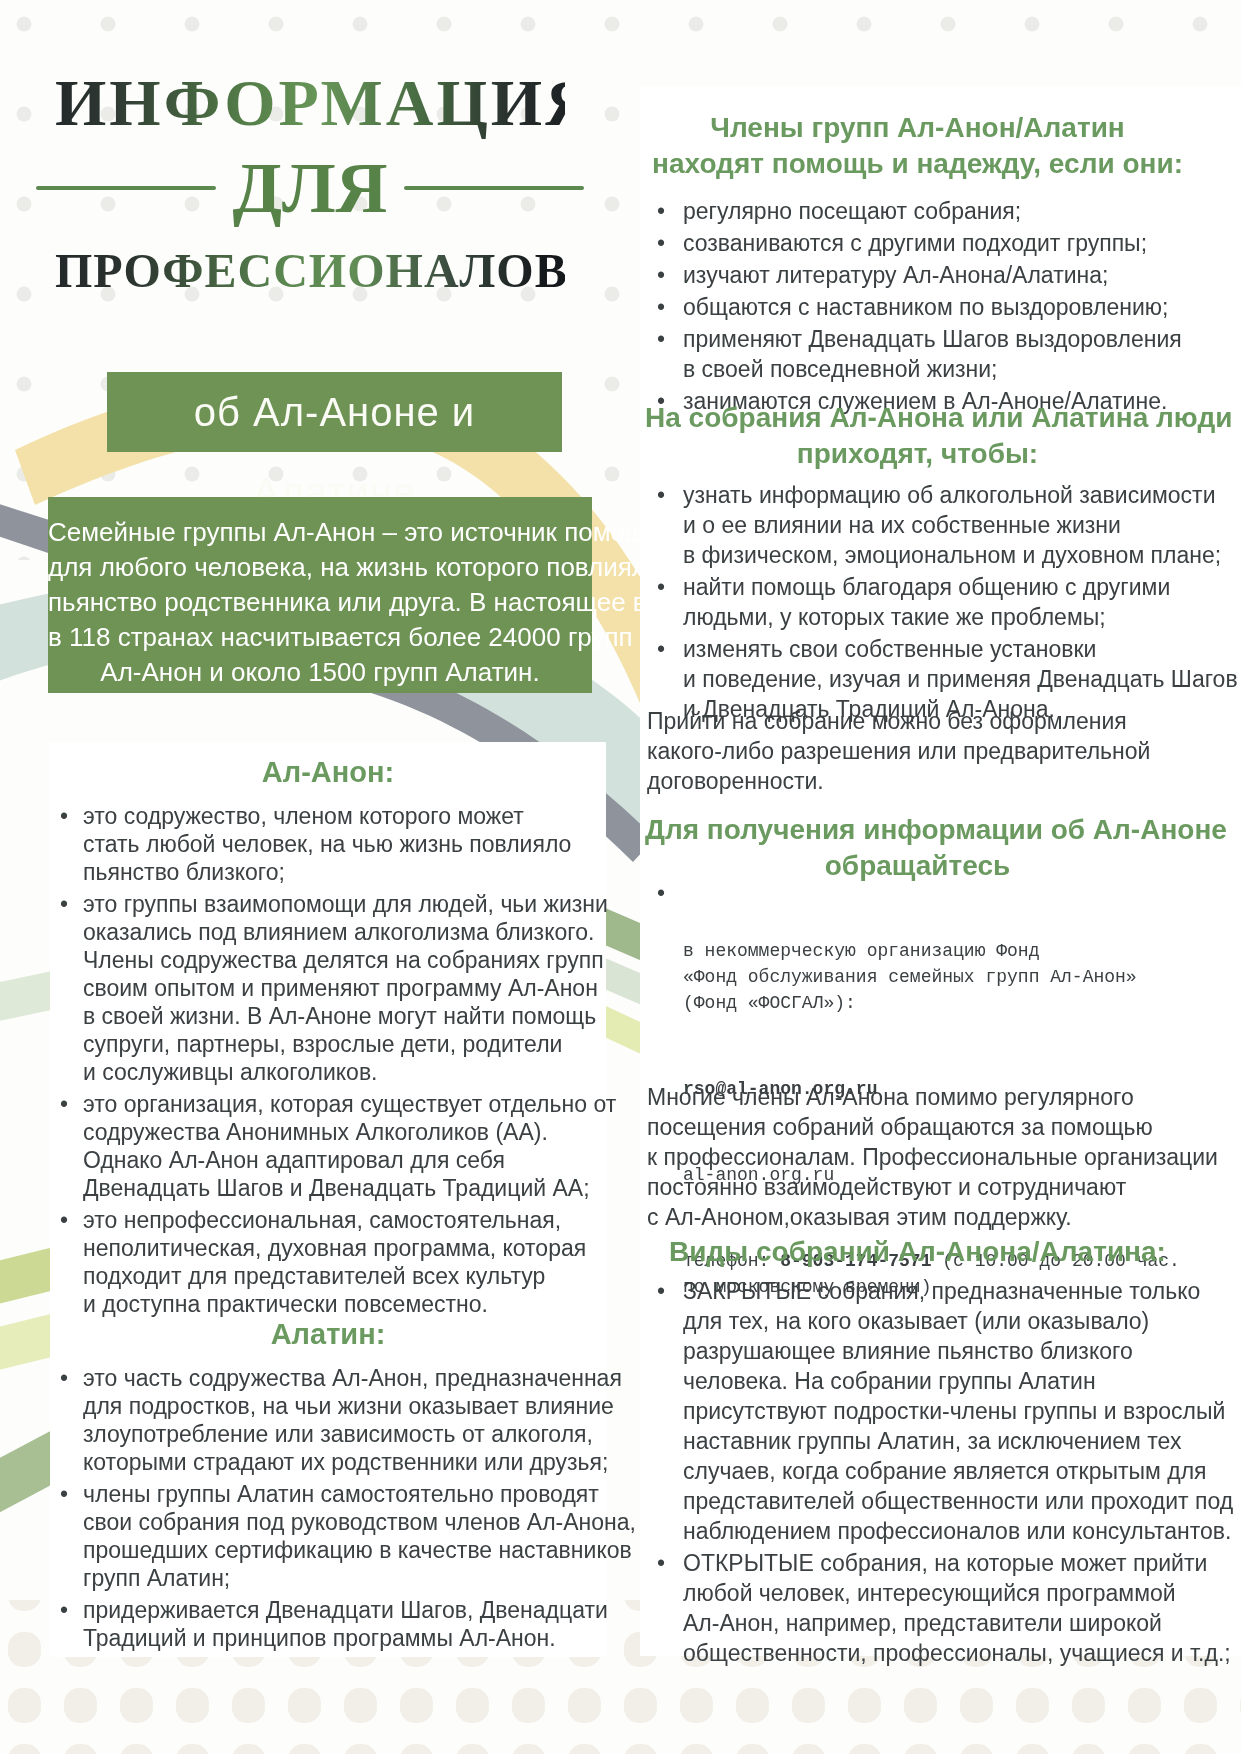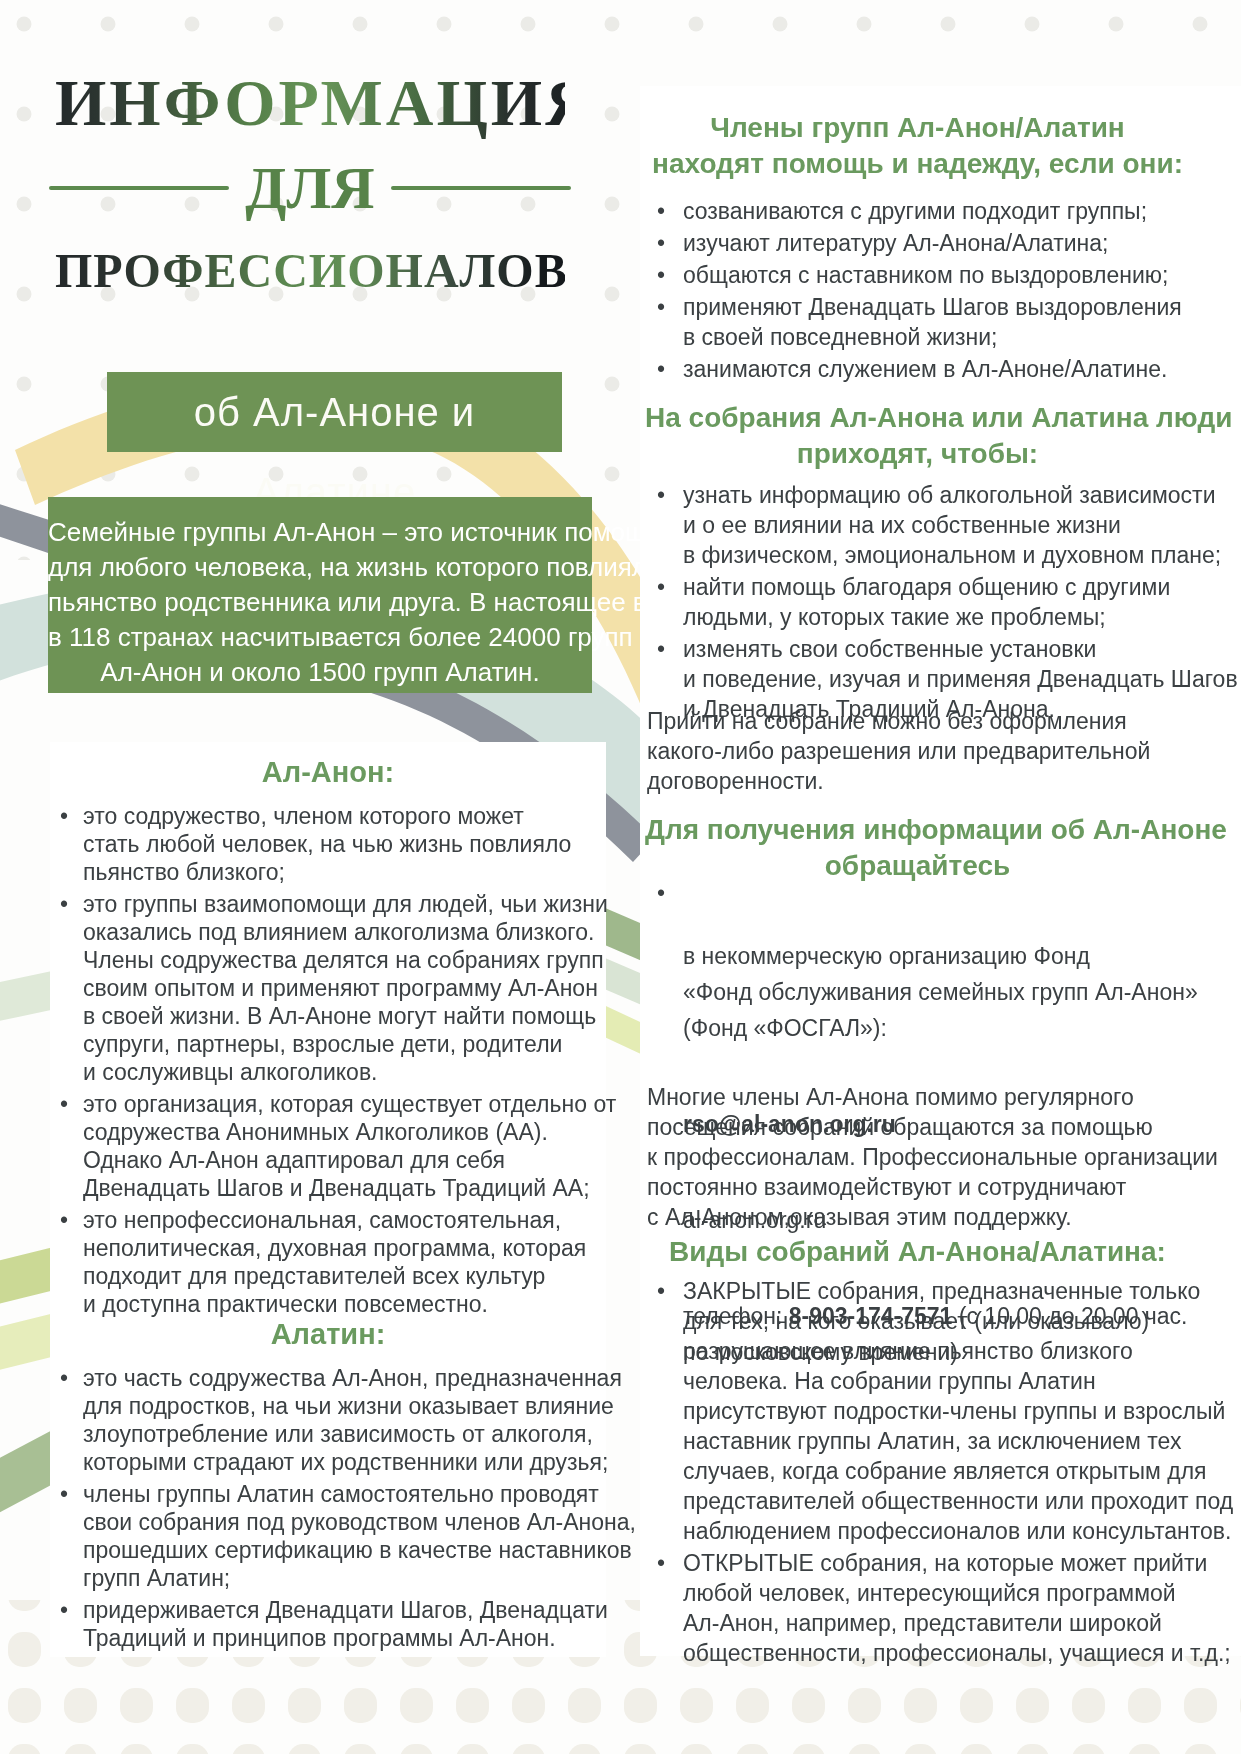--- a/index.html
+++ b/index.html
@@ -7,21 +7,21 @@
         font-family:"Liberation Sans","DejaVu Sans",sans-serif;color:#3b4043;}
   .decor{position:absolute;left:0;top:0;z-index:0;}
 
   
   .title-block{position:absolute;left:55px;top:64px;width:510px;z-index:2;text-align:center;
                font-family:"Liberation Serif","DejaVu Serif",serif;font-weight:bold;}
   .t-line{color:#3f5a3c;}
   .t1{font-size:66px;line-height:78px;letter-spacing:3px;}
   .t3{font-size:48px;line-height:66px;letter-spacing:1px;margin-top:8px;}
   .t-row{display:flex;align-items:center;justify-content:center;gap:16px;margin-top:4px;}
-  .t2{font-size:60px;line-height:84px;color:#578349;text-align:center;}
+  .t2{font-size:72px;line-height:84px;color:#578349;text-align:center;}
   .rule{flex:0 0 180px;height:4px;background:#5c8a4e;border-radius:2px;}
   @supports ((-webkit-background-clip:text) or (background-clip:text)){
     .t1{background:linear-gradient(92deg,#23282a 0%,#2f3a33 12%,#557f49 38%,#689659 52%,#476a42 72%,#272d2c 90%,#1d2224 100%);
         -webkit-background-clip:text;background-clip:text;color:transparent;}
     .t3{background:linear-gradient(92deg,#23282a 0%,#2b332f 15%,#5b8750 45%,#628f55 58%,#3a4a3f 78%,#15191c 95%);
         -webkit-background-clip:text;background-clip:text;color:transparent;}
   }
 
   
   .banner{position:absolute;left:107px;top:372px;width:455px;height:80px;z-index:2;background:#6e9355;
@@ -57,21 +57,21 @@
   .h-meetings{top:400px;}
   .list-meetings{top:480px;}
   .note1{top:706px;}
   .h-contact{top:812px;}
   .contact-block{top:878px;}
   .note2{top:1082px;}
   .h-types{top:1234px;}
   .list-types{top:1276px;}
   .list-types li{line-height:28px;}
   .note{font-size:23px;line-height:30px;white-space:pre;margin:0;padding-left:2px;}
-  .c-line{font-size:23px;line-height:36px;white-space:pre;}
+  .c-line{font-size:18px;line-height:26px;white-space:pre;font-family:Liberation Mono, monospace;}
   .c-bold{font-weight:bold;}
 </style>
 </head>
 <body>
 
 <div class="page">
 
   <svg class="decor" width="1241" height="1754" viewBox="0 0 1241 1754" xmlns="http://www.w3.org/2000/svg">
     <defs>
       <pattern id="dotsTop" width="84" height="90" patternUnits="userSpaceOnUse">
@@ -161,20 +161,21 @@
       <li>придерживается Двенадцати Шагов, Двенадцати
 Традиций и принципов программы Ал-Анон.</li>
     </ul>
   </div>
 
   <div class="col-right">
 
     <h3 class="g-head sec h-members">Члены групп Ал-Анон/Алатин
 находят помощь и надежду, если они:</h3>
     <ul class="blist sec list-members">
+      <li>регулярно посещают собрания;</li>
       <li>созваниваются с другими подходит группы;</li>
       <li>изучают литературу Ал-Анона/Алатина;</li>
       <li>общаются с наставником по выздоровлению;</li>
       <li>применяют Двенадцать Шагов выздоровления
 в своей повседневной жизни;</li>
       <li>занимаются служением в Ал-Аноне/Алатине.</li>
     </ul>
 
     <h3 class="g-head sec h-meetings">На собрания Ал-Анона или Алатина люди
 приходят, чтобы:</h3>

